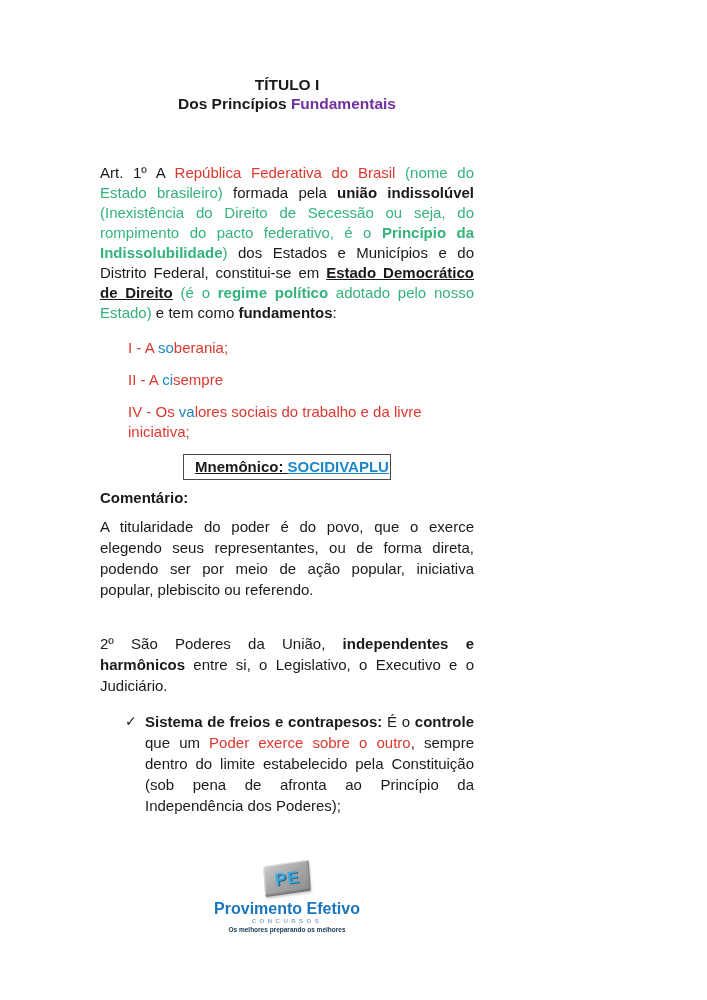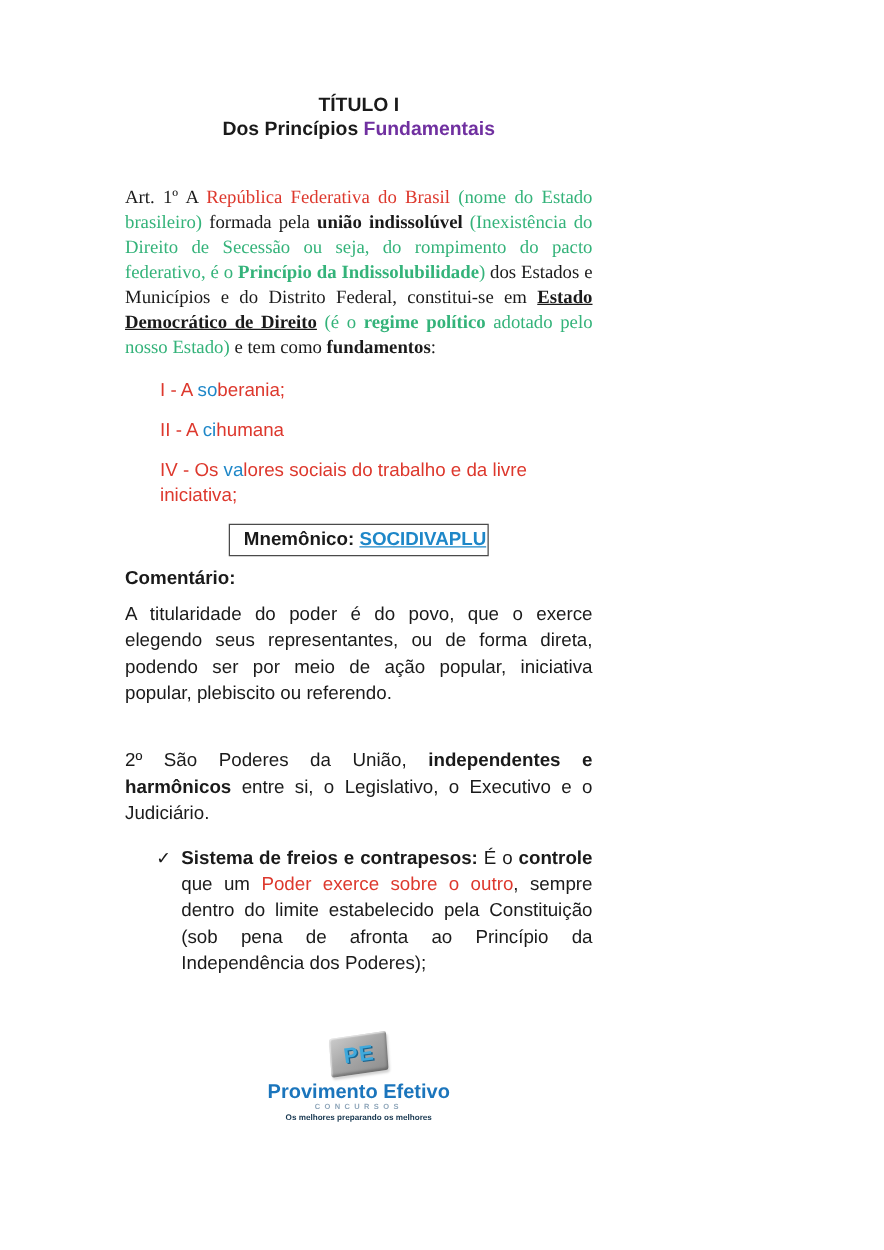--- a/index.html
+++ b/index.html
@@ -12,32 +12,33 @@
   }
   .page{
     box-sizing:border-box;
     width:574px;height:1000px;
     padding:75px 100px 0 100px;
   }
   
   .title-block{text-align:center;font-weight:bold;font-size:15.5px;line-height:19px;}
   
   .para{font-size:15px;line-height:21px;text-align:justify;}
-  .art1{margin-top:35px;line-height:20px;font-family:Liberation Serif, serif;}
+  .art1{margin-top:50px;line-height:20px;}
   .fund-list{margin-top:3px;}
   .fund-item{margin:12px 0 12px 28px;font-size:15px;line-height:20px;}
   .paragrafo-unico{margin-top:9px;}
   
   .mnemonic-box{
     margin:7px auto 0 auto;
     width:fit-content;
     border:1.5px solid #4a4a4a;
     padding:3px 1px 4px 11px;
     font-size:15px;font-weight:bold;
     text-align:center;
+    text-decoration:underline;
   }
   .heading{font-size:15px;font-weight:bold;}
   .comentario-heading{margin-top:9px;}
   .comentario-para{margin-top:10px;}
   .art2{margin-top:33px;}
   .comentarios-heading{margin-top:43px;}
   .bullet-row{margin:13px 0 0 25px;display:flex;}
   .bullet-marker{flex:0 0 20px;font-size:14px;line-height:21px;color:#1a1a1a;}
   .bullet-text{flex:1;font-size:15px;line-height:21px;text-align:justify;}
   
@@ -77,21 +78,21 @@
 
   <div class="title-block">
     <div>TÍTULO I</div>
     <div><span class="kb">Dos Princípios </span><span class="pb">Fundamentais</span></div>
   </div>
 
   <p class="para art1"><span class="k">Art. 1º A </span><span class="r">República Federativa do Brasil</span><span class="k"> </span><span class="g">(nome do Estado brasileiro)</span><span class="k"> formada pela </span><span class="kb">união indissolúvel</span><span class="k"> </span><span class="g">(Inexistência do Direito de Secessão ou seja, do rompimento do pacto federativo, é o </span><span class="gb">Princípio da Indissolubilidade</span><span class="g">)</span><span class="k"> dos Estados e Municípios e do Distrito Federal, constitui-se em </span><span class="kbu">Estado Democrático de Direito</span><span class="k"> </span><span class="g">(é o </span><span class="gb">regime político</span><span class="g"> adotado pelo nosso Estado)</span><span class="k"> e tem como </span><span class="kb">fundamentos</span><span class="k">:</span></p>
 
   <div class="fund-list">
     <div class="fund-item"><span class="r">I - A </span><span class="bl">so</span><span class="r">berania;</span></div>
-    <div class="fund-item"><span class="r">II - A </span><span class="bl">ci</span><span class="r">humana</span></div>
+    <div class="fund-item"><span class="r">II - A </span><span class="bl">ci</span><span class="r">sempre</span></div>
     <div class="fund-item"><span class="r">IV - Os </span><span class="bl">va</span><span class="r">lores sociais do trabalho e da livre iniciativa;</span></div>
   </div>
 
 
   <div class="mnemonic-box"><span class="kb">Mnemônico: </span><span class="blu">SOCIDIVAPLU</span></div>
 
   <div class="heading comentario-heading">Comentário:</div>
 
   <p class="para comentario-para">A titularidade do poder é do povo, que o exerce elegendo seus representantes, ou de forma direta, podendo ser por meio de ação popular, iniciativa popular, plebiscito ou referendo.</p>
 

